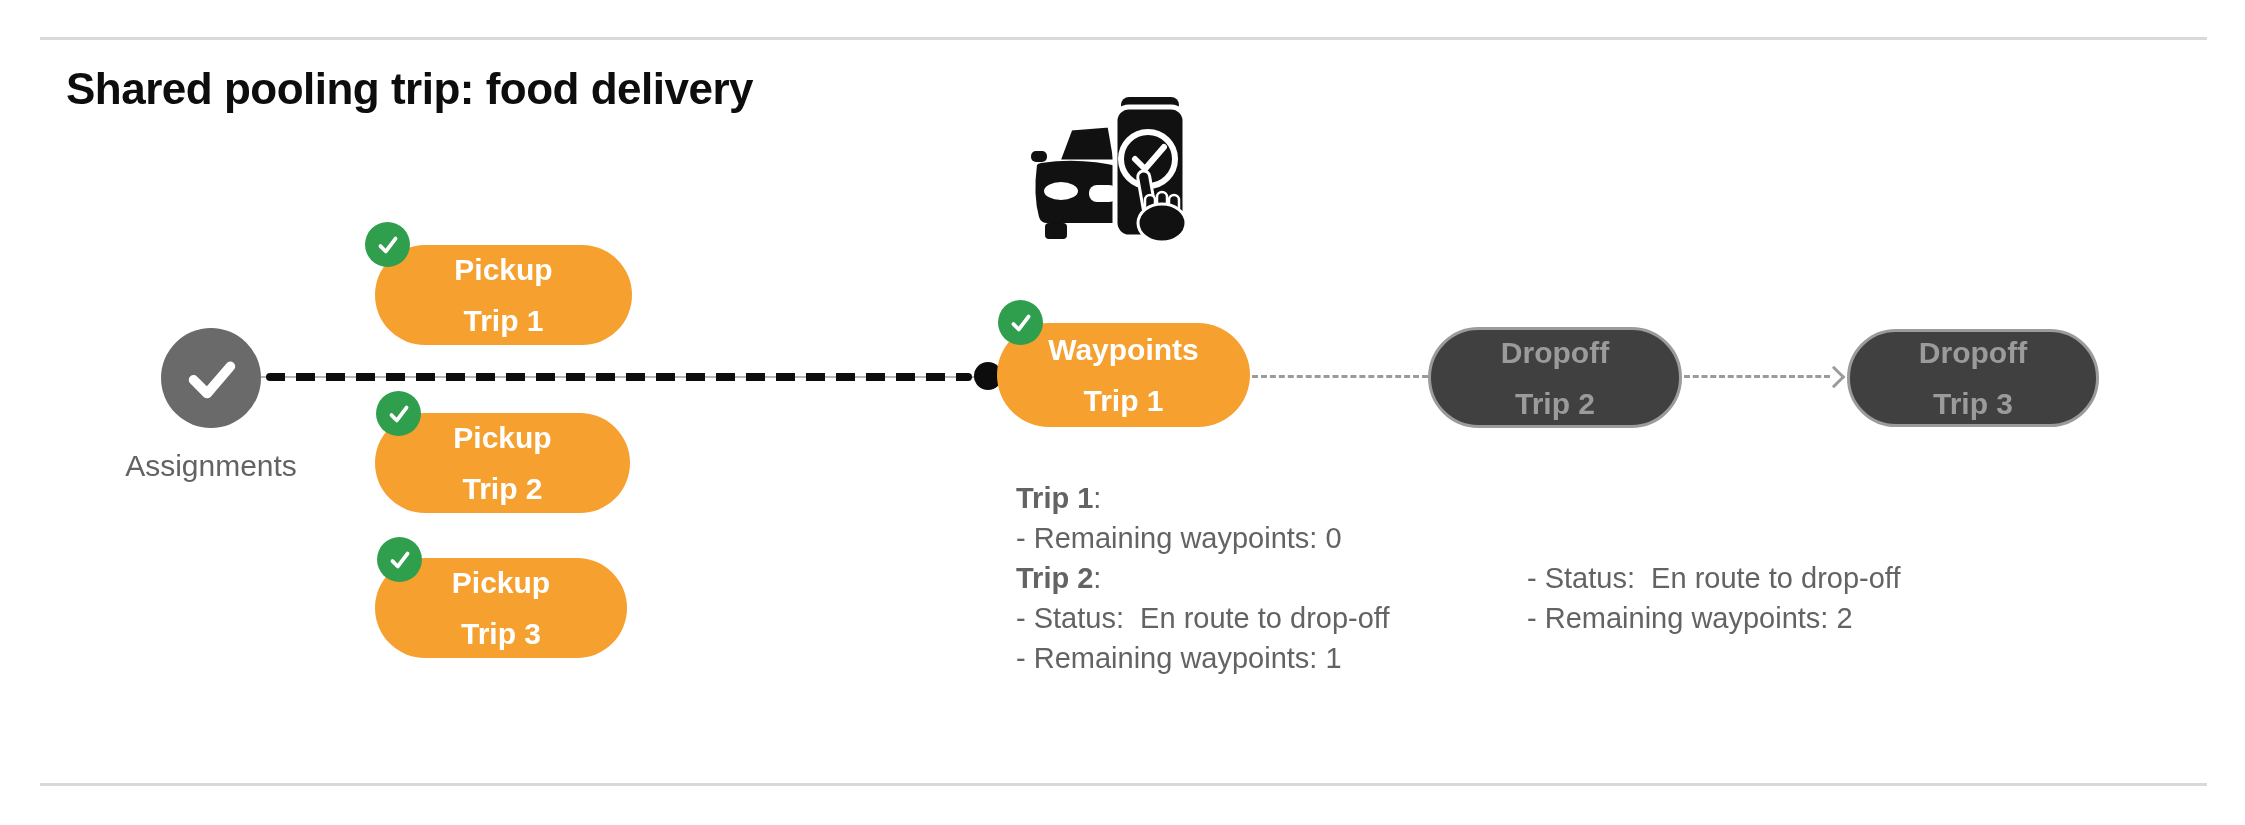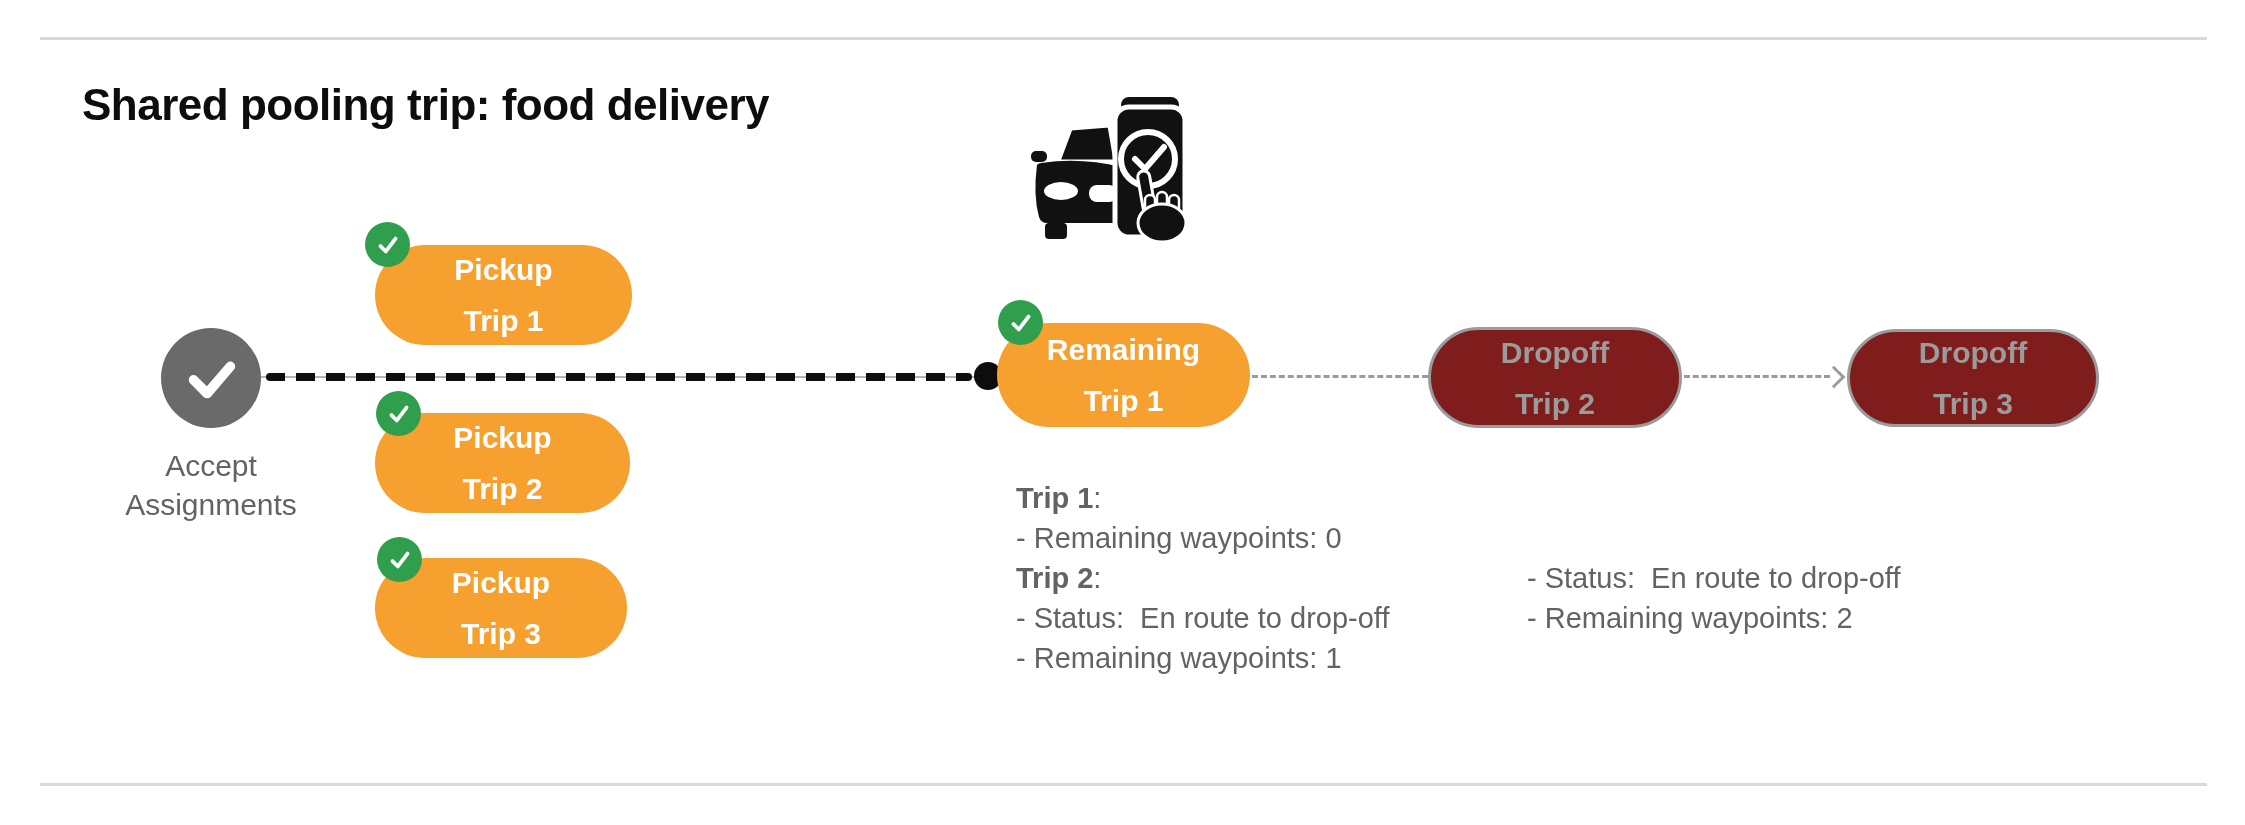--- a/index.html
+++ b/index.html
@@ -4,21 +4,21 @@
 <style>
   html,body{margin:0;padding:0;background:#fff;}
   .canvas{
     position:relative;width:2245px;height:825px;background:#fff;overflow:hidden;
     font-family:"Liberation Sans",sans-serif;
   }
   .rule{position:absolute;left:40px;width:2167px;height:3px;background:var(--rule,#d9d9d9);}
   .rule-top{top:37px;}
   .rule-bottom{top:783px;}
   .title{
-    position:absolute;left:66px;top:64px;margin:16px;
+    position:absolute;left:66px;top:64px;margin:0;
     font-size:44px;font-weight:bold;color:#0d0d0d;letter-spacing:-0.5px;
   }
   
   .vehicle-icon{position:absolute;left:1031px;top:95px;width:160px;height:152px;}
   .vehicle-text{position:absolute;left:1242px;top:100px;font-size:29px;line-height:48px;color:var(--textgray,#636363);}
   .vehicle-label b{font-weight:bold;}
   
   .start-node{
     position:absolute;left:161px;top:328px;width:100px;height:100px;border-radius:50%;
     background:var(--nodegray,#6a6a6a);display:flex;align-items:center;justify-content:center;
@@ -47,21 +47,21 @@
     position:absolute;border-radius:54px;display:flex;flex-direction:column;
     align-items:center;justify-content:center;text-align:center;
     font-size:30px;line-height:39px;font-weight:bold;color:#fff;
     background:var(--orange,#f5a02f);box-sizing:border-box;gap:12px;
   }
   .pill-pickup1{left:375px;top:245px;width:257px;height:100px;}
   .pill-pickup2{left:375px;top:413px;width:255px;height:100px;}
   .pill-pickup3{left:375px;top:558px;width:252px;height:100px;}
   .pill-complete{left:997px;top:323px;width:253px;height:104px;}
   .pill-outline{
-    background:#7f1d1d;border:3px solid var(--muted,#9b9b9b);color:var(--muted,#9b9b9b);
+    background:#404040;border:3px solid var(--muted,#9b9b9b);color:var(--muted,#9b9b9b);
   }
   .pill-dropoff2{left:1428px;top:327px;width:254px;height:101px;}
   .pill-dropoff3{left:1847px;top:329px;width:252px;height:98px;}
   
   .badge{
     position:absolute;width:45px;height:45px;border-radius:50%;
     background:var(--green,#2f9f4d);display:flex;align-items:center;justify-content:center;
   }
   .badge1{left:365px;top:222px;}
   .badge2{left:376px;top:391px;}
@@ -112,39 +112,38 @@
   <div class="gray-dash gd1"></div>
   <div class="gray-dash gd2"></div>
   <div class="arrowhead"></div>
 
   <div class="start-node">
     <svg width="62" height="62" viewBox="0 0 64 64">
       <path d="M14,34 l14,14 l24,-28" fill="none" stroke="#fff" stroke-width="10" stroke-linecap="round" stroke-linejoin="round"></path>
     </svg>
   </div>
   <div class="start-label">
-    <div>Accept</div>
     <div>Assignments</div>
   </div>
 
   <div class="pill pill-pickup1">
     <span>Pickup</span>
     <span>Trip 1</span>
   </div>
   <div class="pill pill-pickup2">
     <span>Pickup</span>
     <span>Trip 2</span>
   </div>
   <div class="pill pill-pickup3">
     <span>Pickup</span>
     <span>Trip 3</span>
   </div>
 
   <div class="pill pill-complete">
-    <span>Remaining</span>
+    <span>Waypoints</span>
     <span>Trip 1</span>
   </div>
 
   <div class="pill pill-outline pill-dropoff2">
     <span>Dropoff</span>
     <span>Trip 2</span>
   </div>
   <div class="pill pill-outline pill-dropoff3">
     <span>Dropoff</span>
     <span>Trip 3</span>

